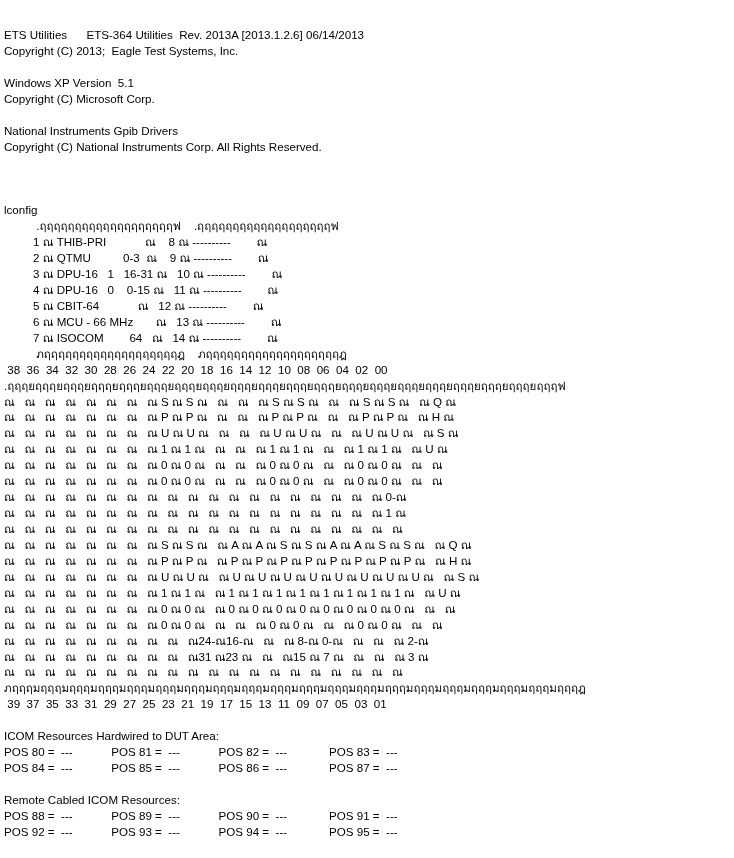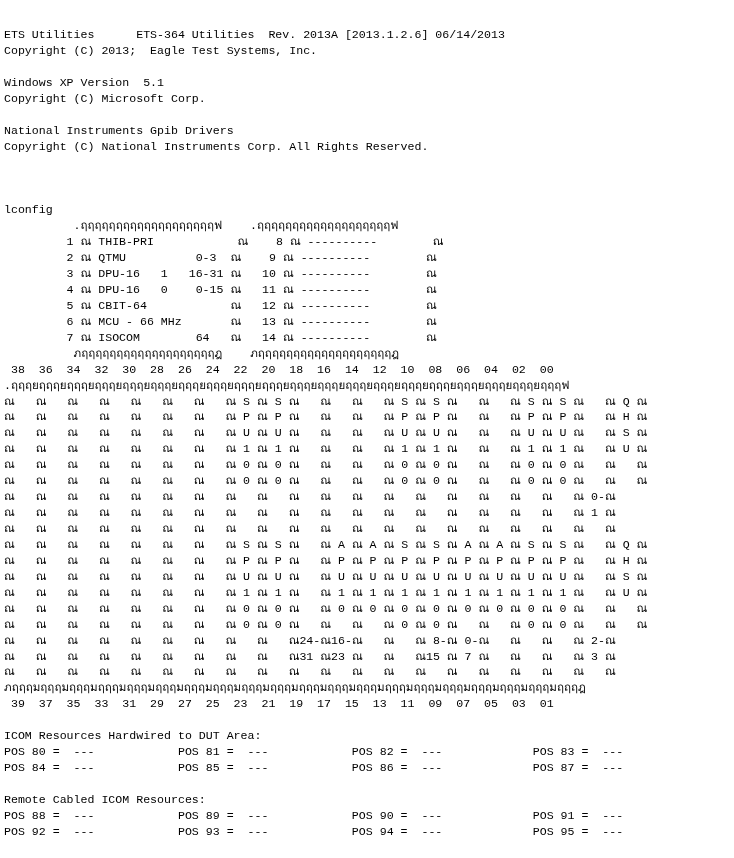--- a/index.html
+++ b/index.html
@@ -14,21 +14,21 @@
     font-family: "DejaVu Sans Mono", "Liberation Mono", monospace;
   }
   #console {
     position: absolute;
     left: 0;
     top: 0;
     width: 734px;
     height: 858px;
     background: #ffffff;
     color: #000000;
-    font-family: Liberation Mono, monospace;
+    font-family: Liberation Sans, sans-serif;
     font-size: 11.6px;
     line-height: 15.95px;
     letter-spacing: 0px;
     white-space: pre;
     padding: 11px 0 0 4px;
     box-sizing: border-box;
     -webkit-font-smoothing: none;
     font-smooth: never;
   }
   .line {

